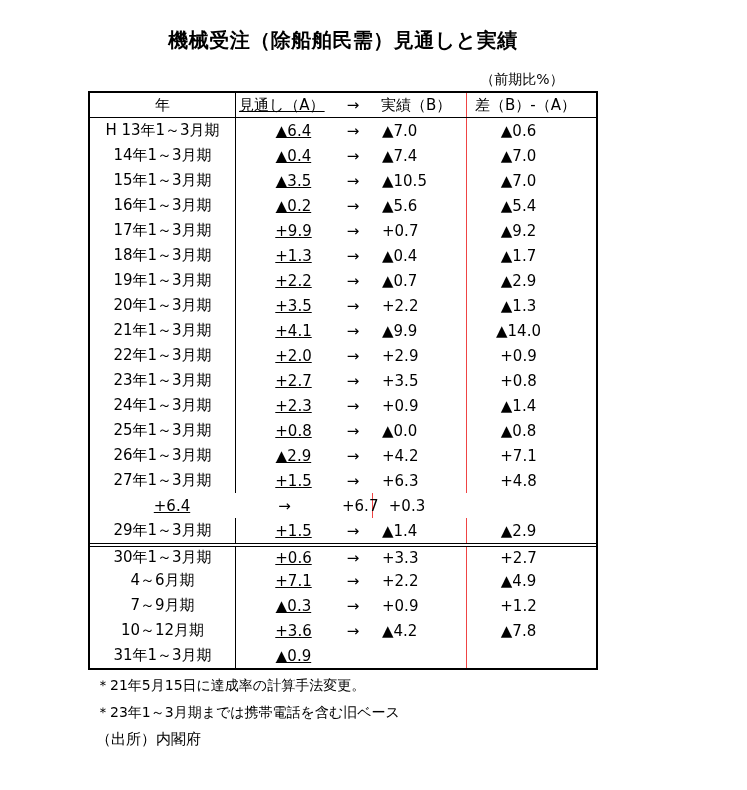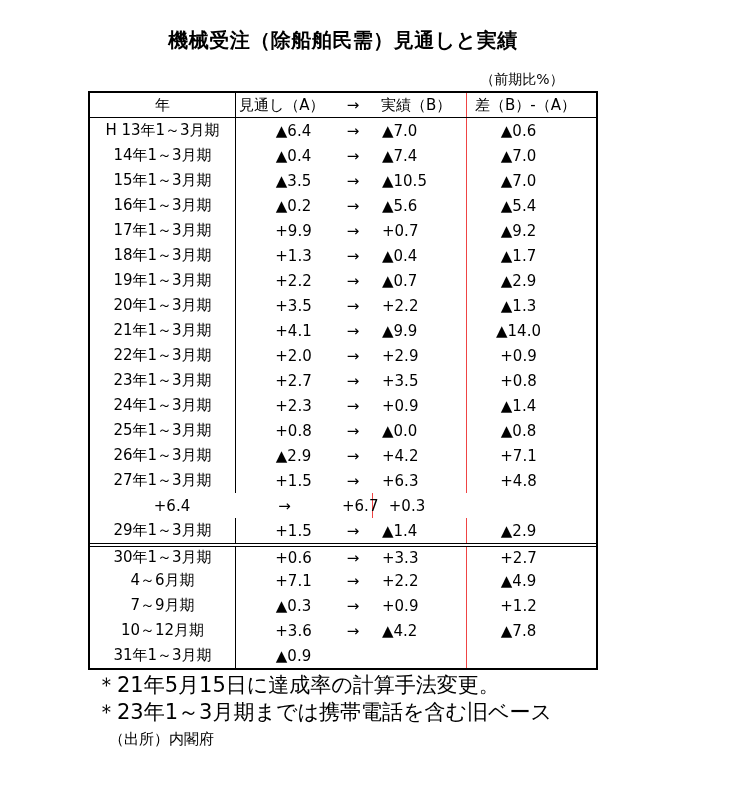--- a/index.html
+++ b/index.html
@@ -49,40 +49,40 @@
   .trow  { height: 25px; }
   .cell {
     height: 100%;
     display: flex;
     align-items: center;
     font-size: 15px;
     white-space: nowrap;
     overflow: visible;
   }
   .cell.year    { justify-content: center; border-right: 1px solid #000000; }
-  .cell.forecast{ justify-content: center; padding-left: 18px; }
+  .cell.forecast{ justify-content: center; padding-left: 18px; text-decoration: underline; }
   .cell.arrow   { justify-content: center; }
   .cell.actual  { justify-content: flex-start; padding-left: 9px; border-right: 1px solid #ef4444; }
   .cell.diff    { justify-content: center; padding-right: 26px; }
   .thead .cell.forecast { justify-content: flex-start; padding-left: 3px; }
   .thead .cell.actual   { justify-content: flex-start; padding-left: 8px; }
   .thead .cell.diff     { justify-content: center; padding-right: 12px; }
   .trow.section-start { border-top: 4px double #000000; }
   .footnotes {
     position: absolute;
     top: 672px;
     left: 96px;
-    font-size: 21px;
+    font-size: 14px;
     line-height: 27px;
     white-space: nowrap;
   }
   .source-note {
     position: absolute;
     top: 726px;
-    left: 109px;
+    left: 96px;
     font-size: 15px;
     line-height: 27px;
     white-space: nowrap;
   }
 </style>
 </head>
 <body>
 
 <div class="page-title">機械受注（除船舶民需）見通しと実績</div>
 

